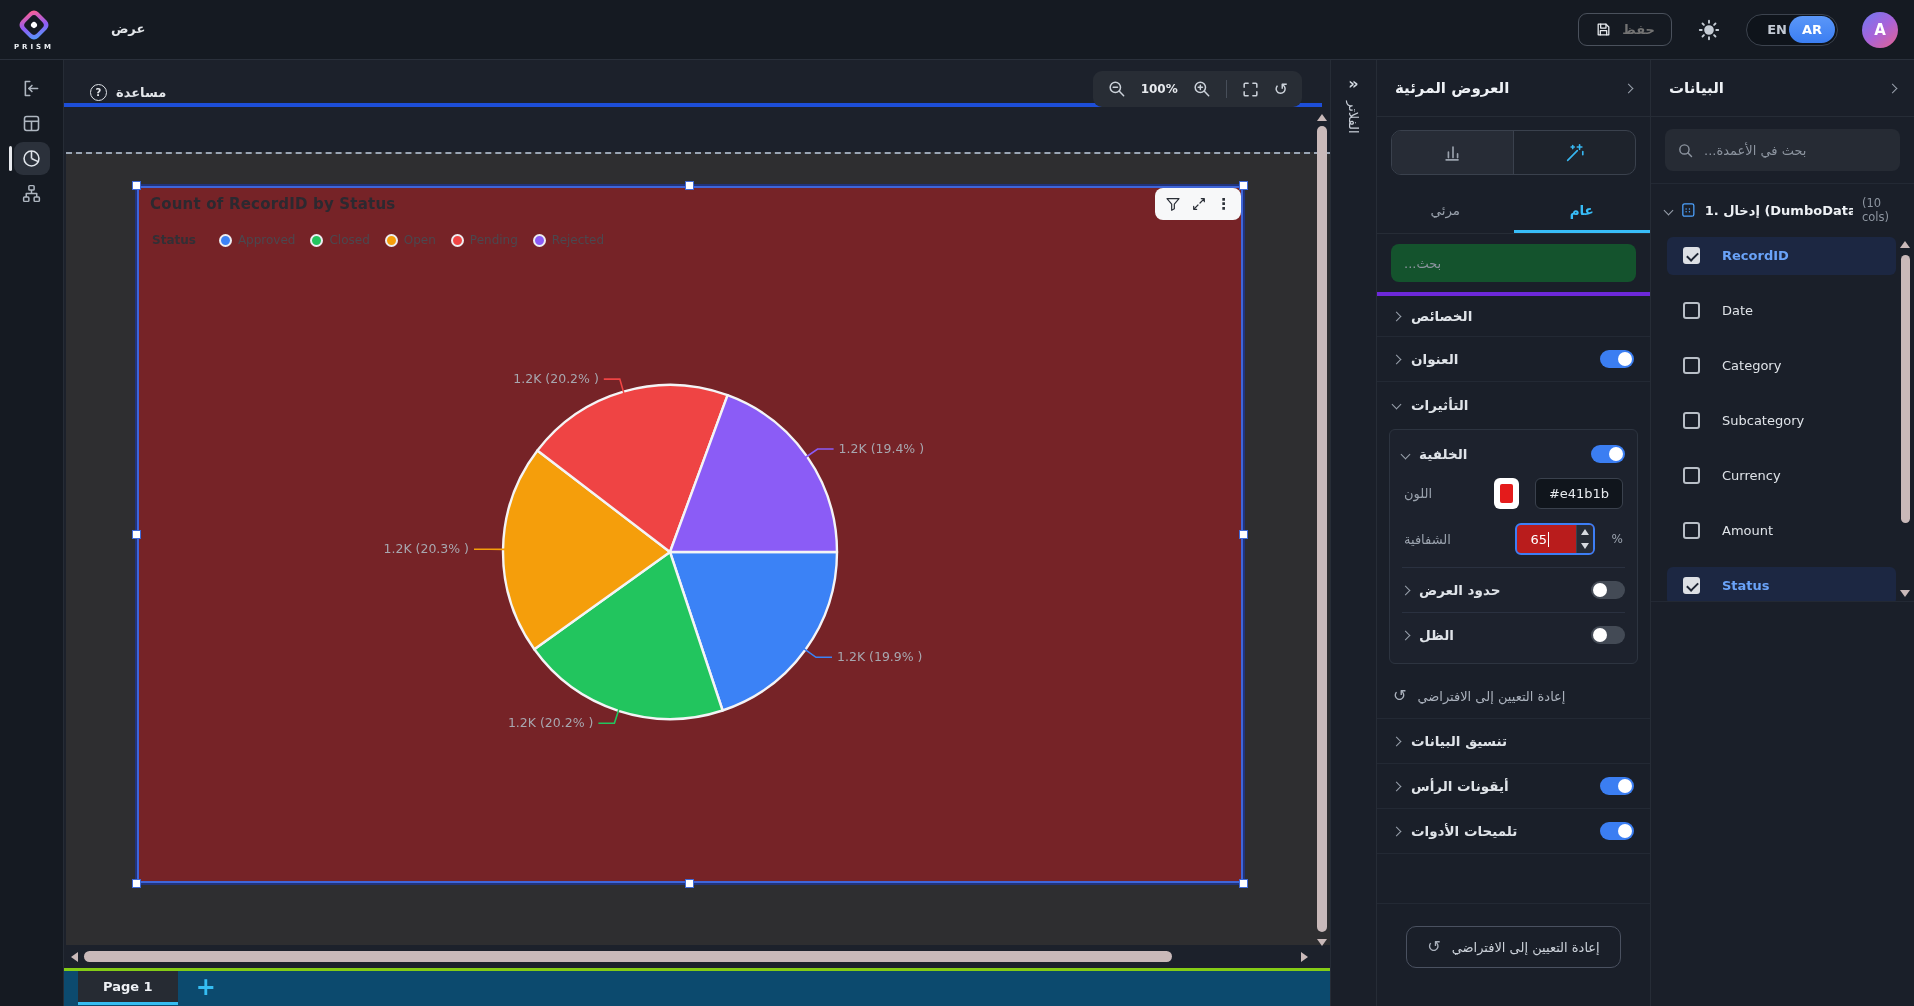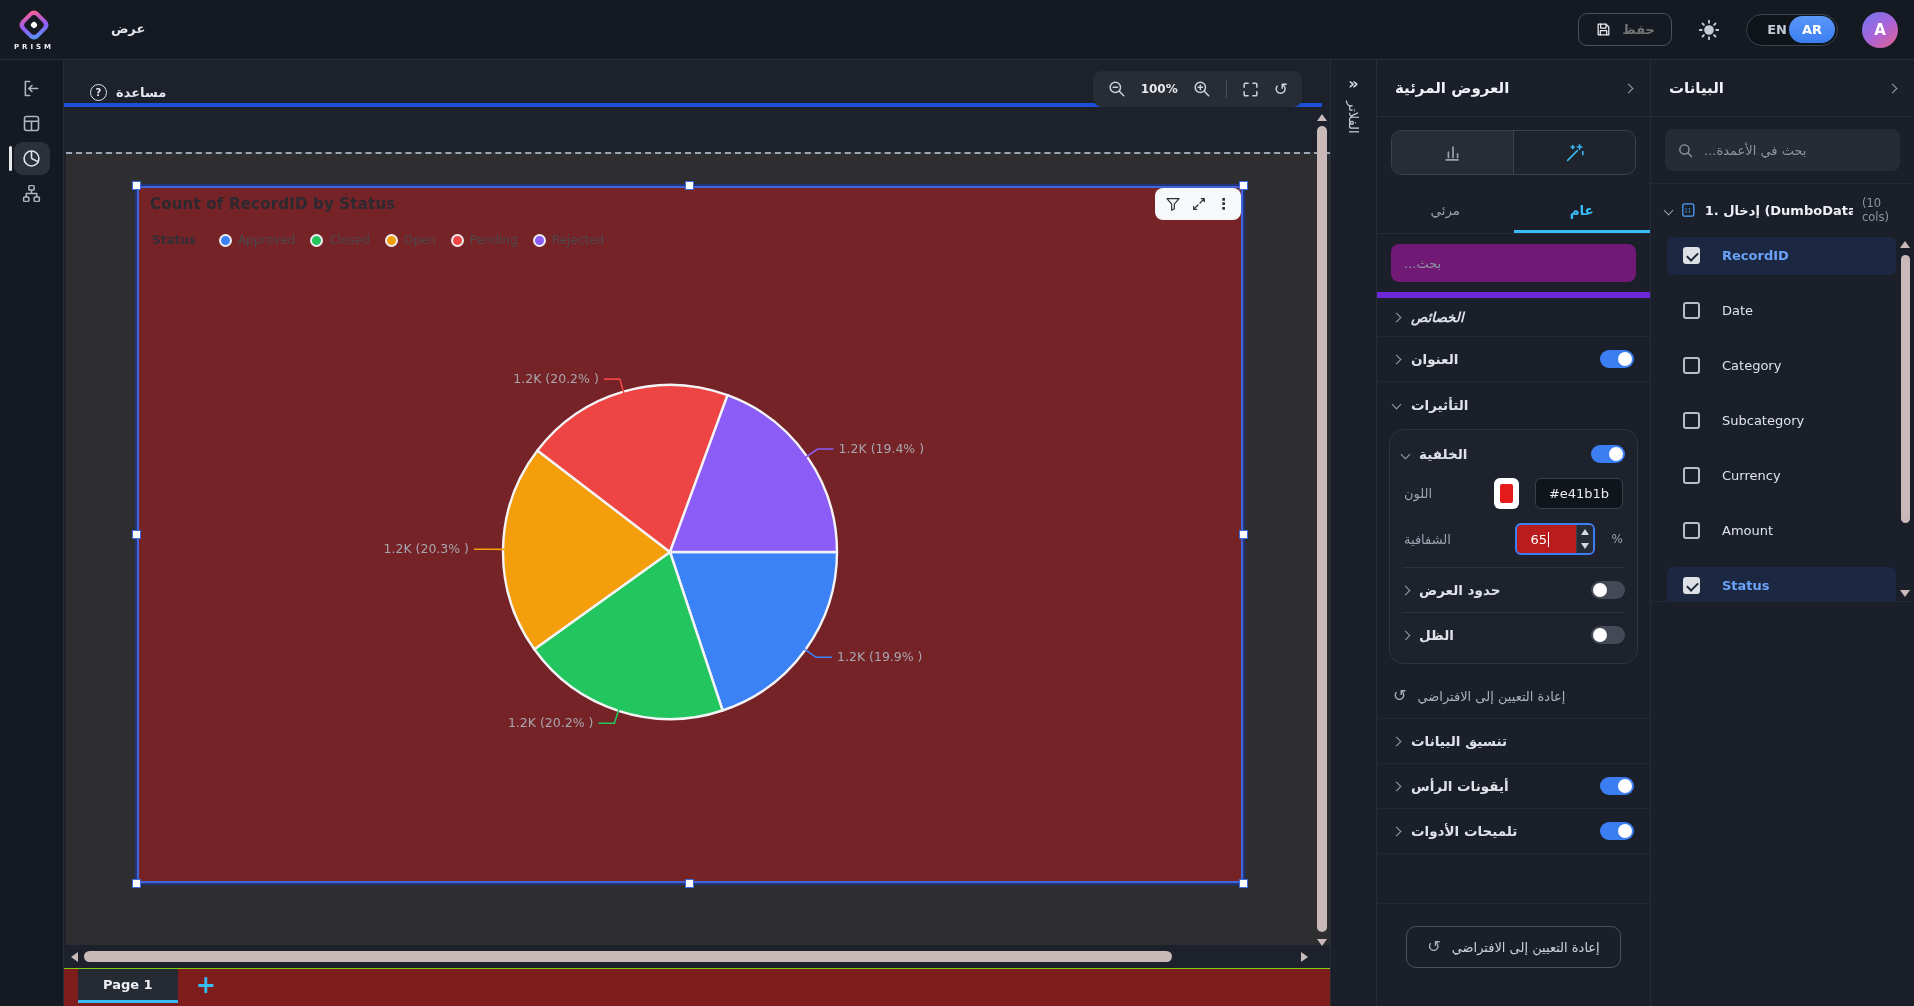--- a/index.html
+++ b/index.html
@@ -77,22 +77,22 @@
   .vscroll .thumb { position:absolute; left:1px; right:1px; top:14px; bottom:16px; background:#c9b9b9; border-radius:6px; }
   .tri { width:0; height:0; position:absolute; }
   .tri-up { border-left:5px solid transparent; border-right:5px solid transparent; border-bottom:7px solid #c9b9b9; left:1px; top:2px; }
   .tri-down { border-left:5px solid transparent; border-right:5px solid transparent; border-top:7px solid #c9b9b9; left:1px; bottom:2px; }
   .hscroll { position:absolute; left:0; right:16px; bottom:42px; height:14px; }
   .hscroll .thumb { position:absolute; top:1px; height:11px; left:20px; width:1088px; background:#c9b9b9; border-radius:6px; }
   .tri-left { border-top:5px solid transparent; border-bottom:5px solid transparent; border-right:7px solid #c9b9b9; left:7px; top:2px; }
   .tri-right { border-top:5px solid transparent; border-bottom:5px solid transparent; border-left:7px solid #c9b9b9; right:6px; top:2px; }
 
   
-  .tabsbar { position:absolute; left:0; right:0; bottom:0; height:38px; background:#7f1d1d;
-            border-top:1px solid #84cc16; display:flex; align-items:flex-start; }
+  .tabsbar { position:absolute; left:0; right:0; bottom:0; height:38px; background:#0c4a6e;
+            border-top:3px solid #84cc16; display:flex; align-items:flex-start; }
   .page-tab { margin-left:14px; height:34px; padding:0 25px; background:#262b33; display:flex; align-items:center;
             font-size:13px; font-weight:bold; color:#eef1f5; border-bottom:3px solid #35bdf2; }
   .add-page { color:#35bdf2; font-size:24px; font-weight:bold; margin-left:18px; line-height:32px; }
 
   
   .filters-strip { position:absolute; left:1330px; width:47px; top:60px; bottom:0; background:#1a1f29;
             border-left:1px solid #262c36; border-right:1px solid #262c36; display:flex; flex-direction:column;
             align-items:center; padding-top:14px; gap:8px; }
   .collapse-chevs { color:#d3d9e1; font-size:16px; font-weight:bold; }
   .filters-label { color:#c9cfd8; font-size:13px; writing-mode:vertical-rl; }
@@ -112,27 +112,27 @@
 
   
   .viz-panel { left:1377px; width:273px; }
   .segmented { flex:none; margin:13px 14px 12px; height:45px; display:flex; border:1px solid #3a414d;
             border-radius:10px; overflow:hidden; background:#1e232c; }
   .seg { flex:1; display:flex; align-items:center; justify-content:center; }
   .seg-left { background:#272c36; border-right:1px solid #3a414d; }
   .viz-tabs { flex:none; height:47px; display:flex; border-bottom:1px solid #262c36; }
   .vtab { flex:1; display:flex; align-items:center; justify-content:center; font-size:13.5px; color:#99a1ac; }
   .vtab.active { color:#38bdf8; font-weight:bold; box-shadow:inset 0 -3px 0 #38bdf8; }
-  .viz-search { flex:none; margin:10px 14px; height:38px; background:#701a75; border-radius:8px;
+  .viz-search { flex:none; margin:10px 14px; height:38px; background:#14532d; border-radius:8px;
             display:flex; align-items:center; padding:0 13px; color:#8d95a0; font-size:13px; }
   .sec-row { flex:none; min-height:45px; display:flex; align-items:center; gap:11px; padding:0 16px;
             border-bottom:1px solid #232934; font-size:13.5px; font-weight:bold; color:#dfe3e8; }
   .sec-row .toggle { margin-left:auto; }
   .sec-row.no-border { border-bottom:none; }
-  .card { flex:none; margin:2px 12px 12px; border:1px solid #2d3440; border-radius:14px; background:#1d222d;
+  .card { flex:none; margin:2px 12px 12px; border:1px solid #2d3440; border-radius:6px; background:#1d222d;
             padding:4px 12px 8px; }
   .card-row { min-height:40px; display:flex; align-items:center; gap:10px; font-size:13.5px; font-weight:bold; color:#dfe3e8; }
   .card-row .toggle { margin-left:auto; }
   .kv-row { display:flex; align-items:center; padding:4px 2px 10px; gap:8px; }
   .kv-label { color:#9aa2ad; font-size:13px; }
   .swatch { margin-left:auto; width:25px; height:31px; background:#fff; border-radius:6px;
             display:flex; align-items:center; justify-content:center; }
   .swatch-inner { width:13px; height:19px; background:#e41b1b; border-radius:2px; }
   .hex-input { width:88px; height:31px; background:#10151c; border:1px solid #3a414d; border-radius:6px;
             color:#e7eaee; font-size:13px; display:flex; align-items:center; justify-content:center; margin-left:8px; }
@@ -391,21 +391,21 @@
 
     <div class="viz-tabs">
       <div class="vtab">مرئي</div>
       <div class="vtab active">عام</div>
     </div>
 
     <div class="viz-search">
       <span dir="rtl">بحث...</span>
     </div>
 
-    <div class="sec-row" style="border-top:6px solid #6d28d9;font-style:italic;">
+    <div class="sec-row" style="border-top:4px solid #6d28d9;">
       <span class="chev"></span>
       <span>الخصائص</span>
     </div>
     <div class="sec-row">
       <span class="chev"></span>
       <span>العنوان</span>
       <span class="toggle on"></span>
     </div>
     <div class="sec-row no-border">
       <span class="chev down"></span>

